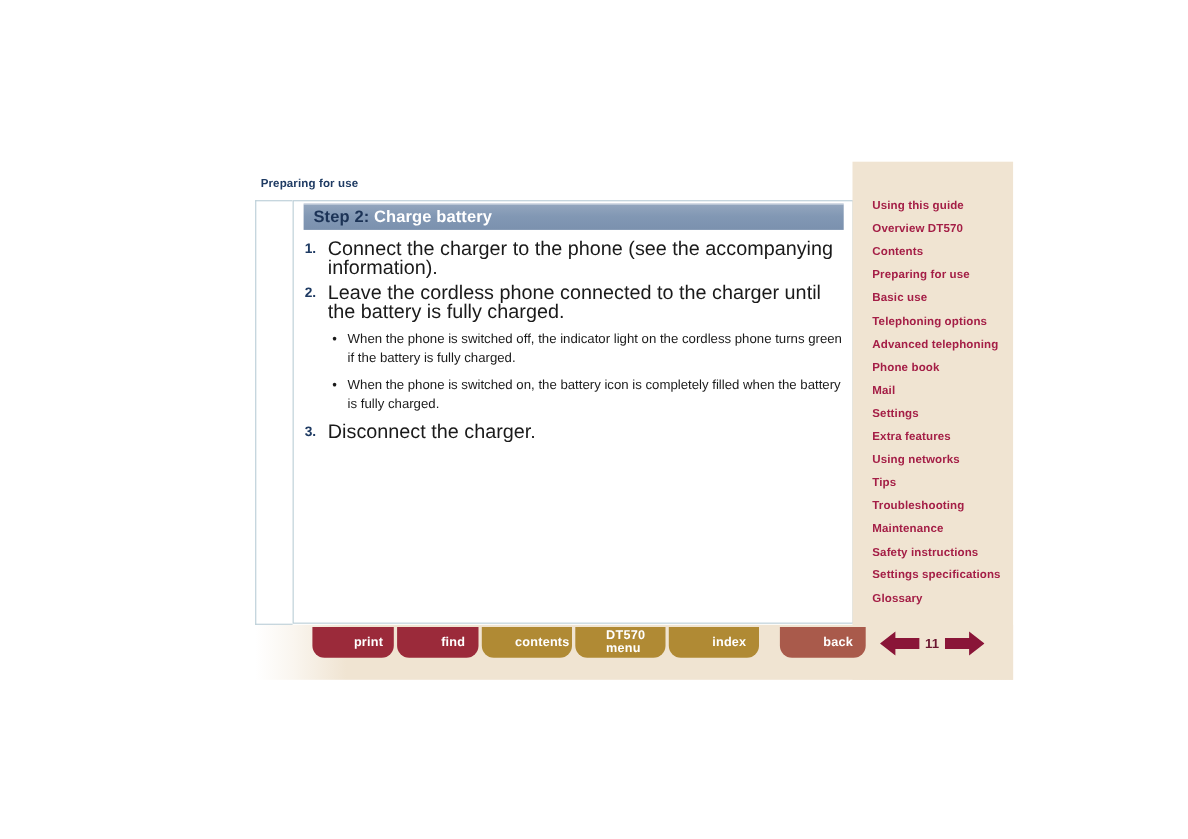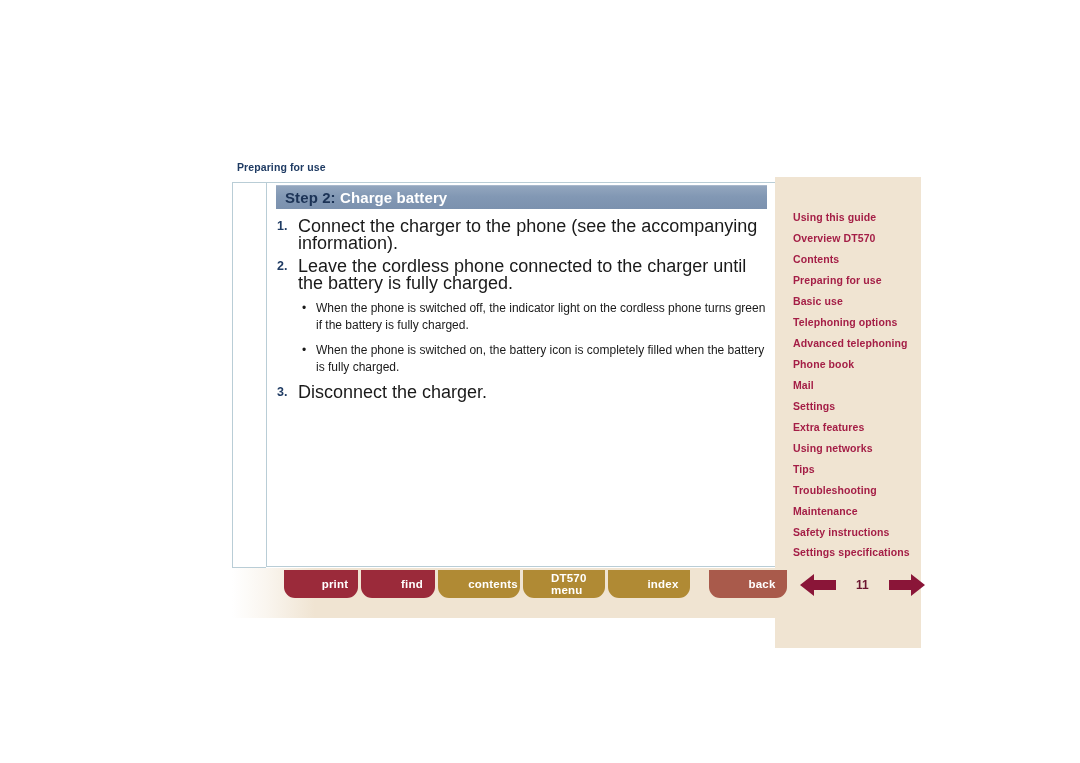--- a/index.html
+++ b/index.html
@@ -23,21 +23,20 @@
   }
 
   
   .sidebar-panel {
     position: absolute;
     left: 775px;
     top: 147px;
     width: 146px;
     height: 471px;
     background: #f0e4d2;
-    margin-top: 30px;
   }
   .sidebar-list {
     position: absolute;
     left: 18px;
     top: 34px;
     width: 124px;
   }
   .sidebar-item {
     font-size: 10.5px;
     font-weight: bold;
@@ -214,21 +213,21 @@
   }
   .arrow {
     width: 36px;
     height: 26px;
     display: block;
   }
   .page-number {
     font-size: 12px;
     font-weight: bold;
     color: #6b1530;
-    margin: 0 20px;
+    margin: 0 5px;
     line-height: 26px;
   }
 </style>
 </head>
 <body>
 
 <div id="page">
 
   <div class="breadcrumb">Preparing for use</div>
 

